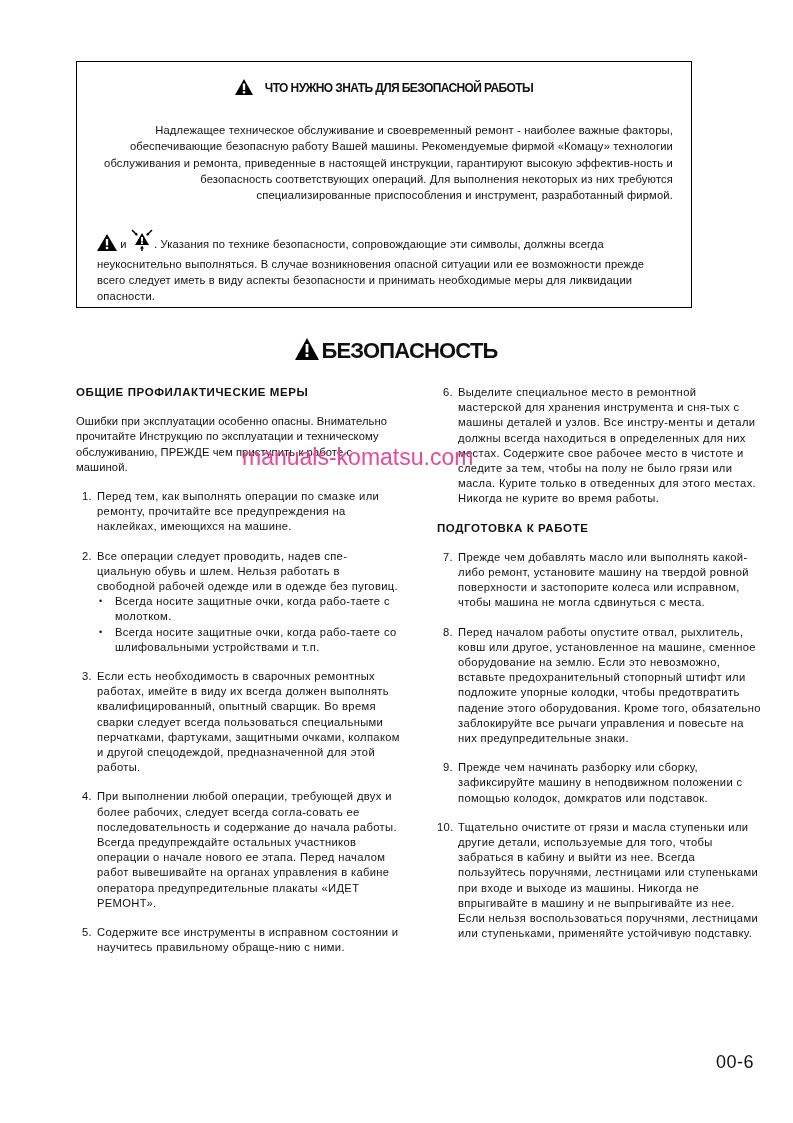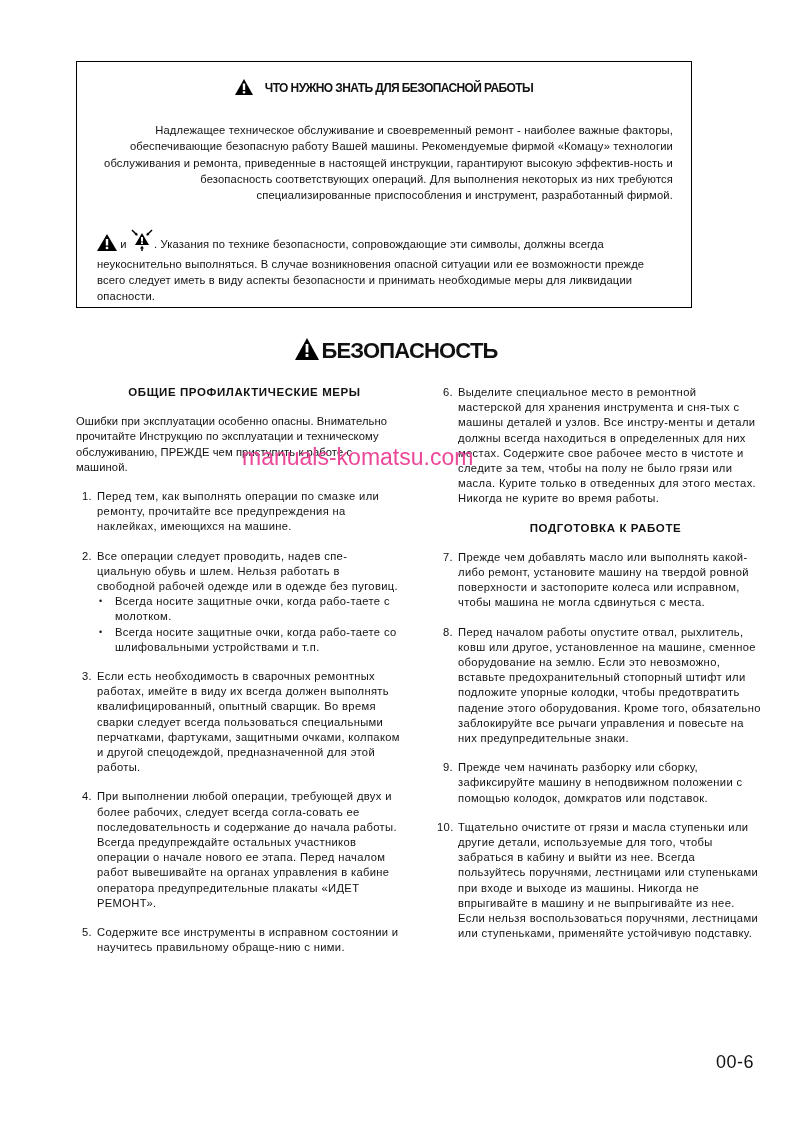--- a/index.html
+++ b/index.html
@@ -24,21 +24,21 @@
     .p2 { top: 151px; }
     .inline-sym { display: inline-block; vertical-align: -3px; }
     .main-title {
       position: absolute; left: 0; width: 793px; top: 338px; text-align: center;
       font-size: 22px; font-weight: bold; letter-spacing: -0.8px;
     }
     .main-title .warn { display: inline-block; vertical-align: -2px; margin-right: 2px; }
     .col { position: absolute; top: 385px; width: 325px; font-size: 11.2px; line-height: 15.2px; letter-spacing: 0.35px; }
     .col-left { left: 76px; }
     .col-right { left: 437px; }
-    .sec-head { font-weight: bold; font-size: 11.5px; letter-spacing: 0.6px; margin: 0 0 14px 12px; text-align: center; }
+    .sec-head { font-weight: bold; font-size: 11.5px; letter-spacing: 0.6px; margin: 0 0 14px 0; }
     .intro { margin: 0 0 4px 0; letter-spacing: 0.1px; }
     .item { position: relative; padding-left: 21px; margin: 0 0 14px 0; }
     .item .num { position: absolute; left: 6px; top: 0; }
     .item.wide .num { left: 0; }
     .bullet { position: relative; padding-left: 18px; margin: 0; }
     .bullet .dot { position: absolute; left: 2px; top: 0; font-size: 9px; }
     .watermark {
       position: absolute; left: 242px; top: 444px; font-size: 23px; color: #ec4899;
       letter-spacing: 0px; white-space: nowrap;
     }

